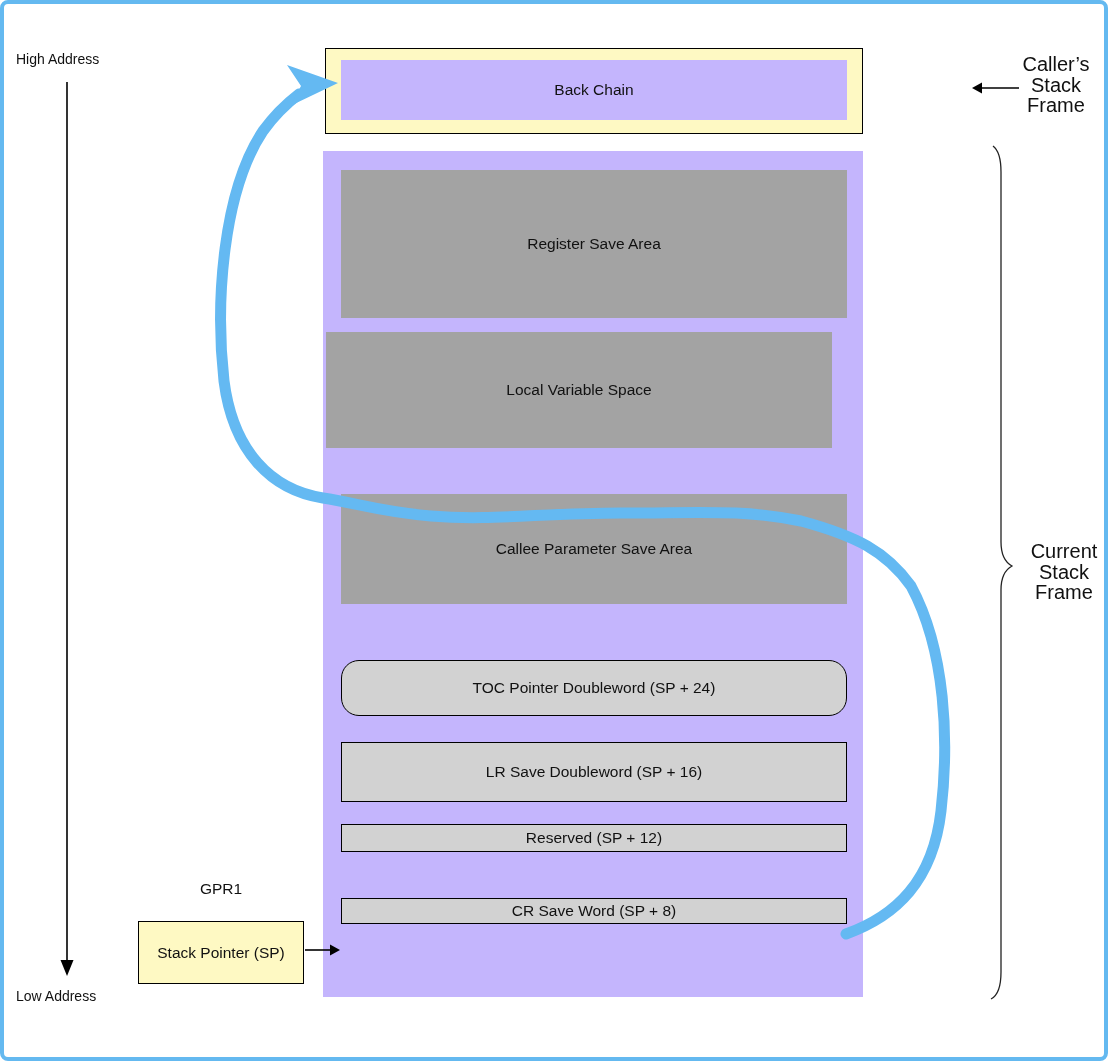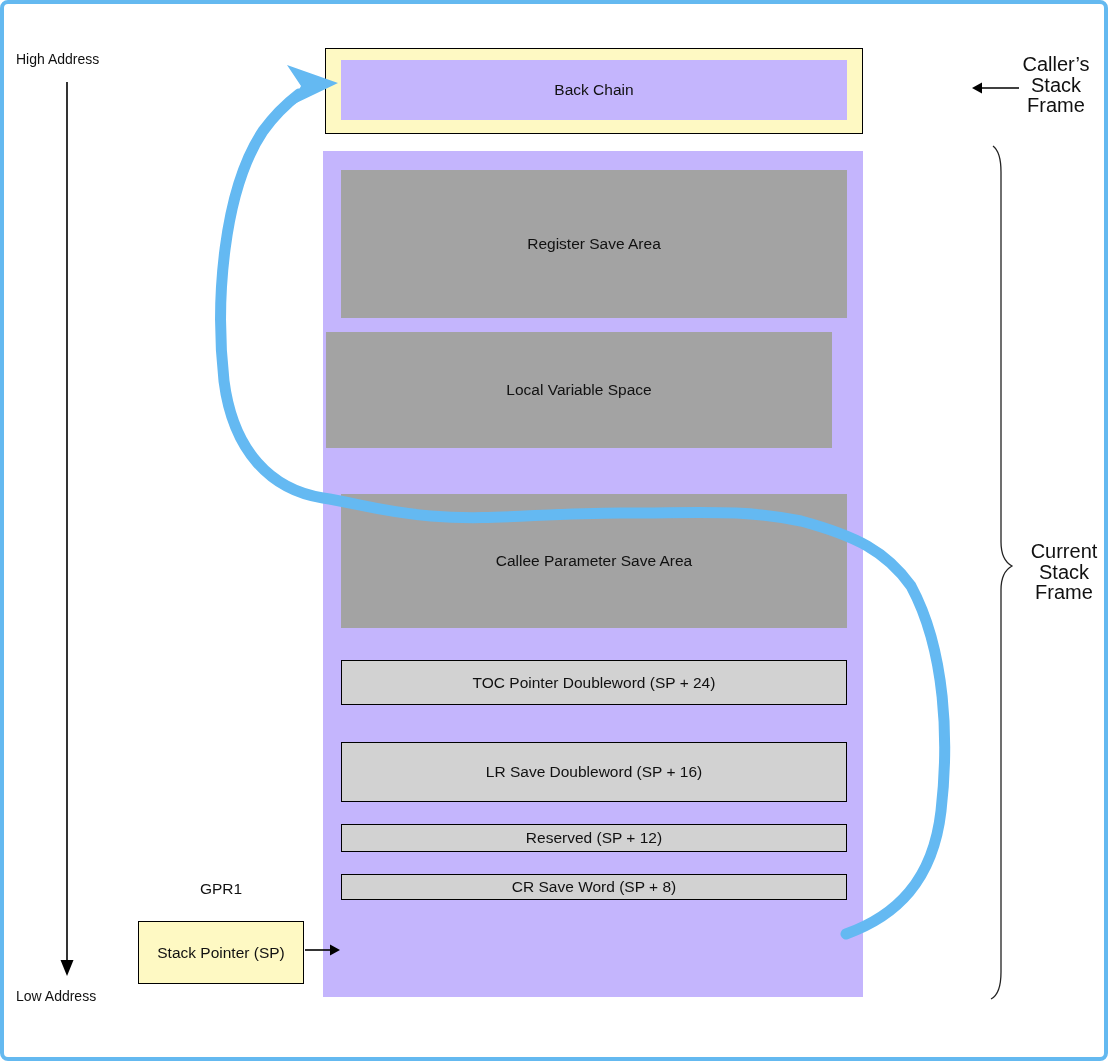--- a/index.html
+++ b/index.html
@@ -39,26 +39,26 @@
   <div class="abs lbl" style="left:12px;top:47px;">High Address</div>
   <div class="abs lbl" style="left:12px;top:984px;">Low Address</div>
 
   <div class="abs outline" style="left:321px;top:44px;width:538px;height:86px;"></div>
   <div class="cellbox grayfill" style="left:337px;top:56px;width:506px;height:60px;">Back Chain</div>
 
   <div class="abs grayfill" style="left:319px;top:147px;width:540px;height:846px;"></div>
 
   <div class="cellbox white-row" style="left:337px;top:166px;width:506px;height:148px;">Register Save Area</div>
   <div class="cellbox white-row" style="left:322px;top:328px;width:506px;height:116px;">Local Variable Space</div>
-  <div class="cellbox white-row" style="left:337px;top:490px;width:506px;height:134px;">Callee Parameter Save Area</div>
+  <div class="cellbox white-row" style="left:337px;top:490px;width:506px;height:110px;">Callee Parameter Save Area</div>
 
-  <div class="cellbox gray-row" style="left:337px;top:656px;width:506px;height:45px;">TOC Pointer Doubleword (SP + 24)</div>
+  <div class="cellbox gray-row" style="left:337px;top:656px;width:506px;height:56px;border-radius:18px;">TOC Pointer Doubleword (SP + 24)</div>
   <div class="cellbox gray-row" style="left:337px;top:738px;width:506px;height:60px;">LR Save Doubleword (SP + 16)</div>
   <div class="cellbox gray-row" style="left:337px;top:820px;width:506px;height:28px;">Reserved (SP + 12)</div>
-  <div class="cellbox gray-row" style="left:337px;top:870px;width:506px;height:26px;">CR Save Word (SP + 8)</div>
+  <div class="cellbox gray-row" style="left:337px;top:894px;width:506px;height:26px;">CR Save Word (SP + 8)</div>
 
   <div class="abs lbl" style="left:134px;top:876px;width:166px;text-align:center;font-size:15.5px;">GPR1</div>
   <div class="cellbox outline" style="left:134px;top:917px;width:166px;height:63px;">Stack Pointer (SP)</div>
 
   <div class="sidelabel" style="left:1000px;top:50px;width:104px;">
     <div>Caller’s</div>
     <div>Stack</div>
     <div>Frame</div>
   </div>
   <div class="sidelabel" style="left:1008px;top:537px;width:104px;">

